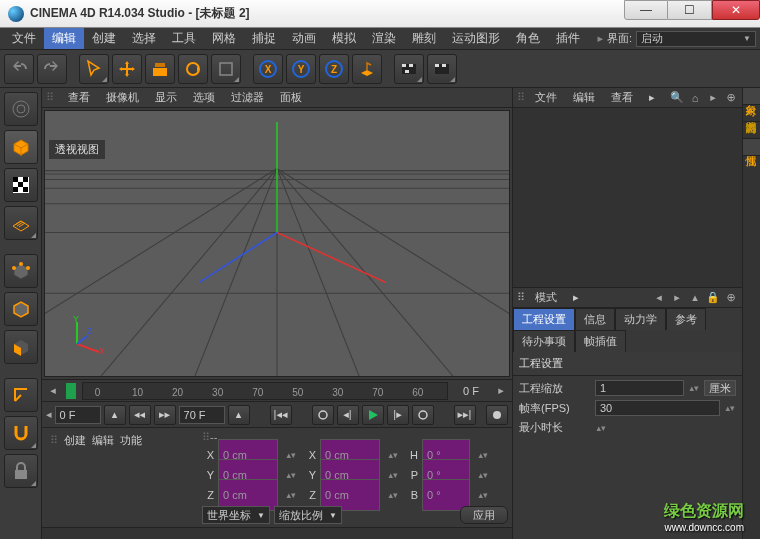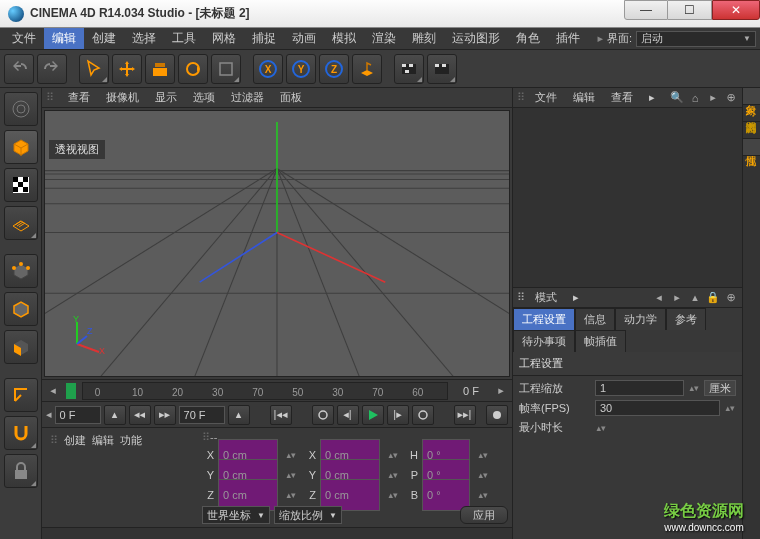--- a/index.html
+++ b/index.html
@@ -104,21 +104,21 @@
 .attrsection { padding:4px 6px; color:#ddd; background:#3a3a3a; border-bottom:1px solid #222; }
 .attrbody { flex:1; padding:4px 6px; display:flex; flex-direction:column; gap:4px; background:#383838; overflow:hidden; }
 .attrrow { display:flex; align-items:center; gap:4px; }
 .attrrow .albl { width:72px; color:#ccc; }
 .attrrow .aval { flex:1; height:16px; background:#2a2a2a; border:1px solid #555; color:#ccc; padding:0 4px; display:flex; align-items:center; }
 .attrrow .aunit { width:32px; height:16px; background:#444; border:1px solid #555; color:#ccc; display:flex; align-items:center; justify-content:center; }
 .attrrow .aspin { width:12px; color:#888; font-size:9px; text-align:center; }
 .attrbtn { height:18px; padding:0 18px; background:linear-gradient(#4a4a4a,#383838); border:1px solid #222; border-radius:2px; color:#ccc; align-self:center; }
 
 .watermark { position:absolute; right:16px; bottom:6px; color:#7c4; font-size:16px; font-weight:bold; text-shadow:1px 1px 2px #000; pointer-events:none; }
-.watermark .sub { display:block; color:#fff; font-size:10px; font-weight:normal; text-align:center; }
+.watermark .sub { display:block; color:#fff; font-size:10px; font-weight:normal; text-align:right; }
 
 .statusgrip { height:12px; background:#333; border-top:1px solid #222; }
 </style>
 </head>
 <body>
 
 <div class="titlebar">
   <div class="icon"></div>
   <div class="title">CINEMA 4D R14.034 Studio - [未标题 2]</div>
   <div class="winbtns">

